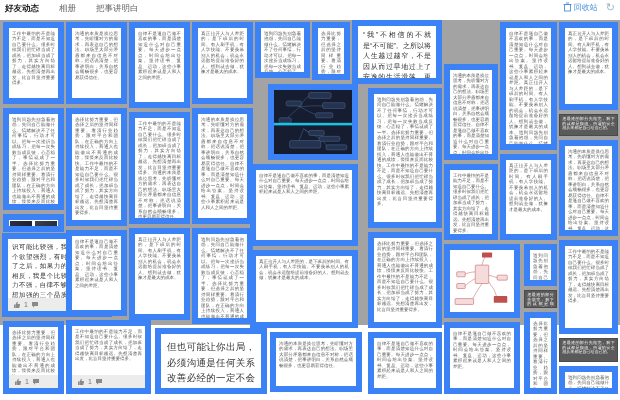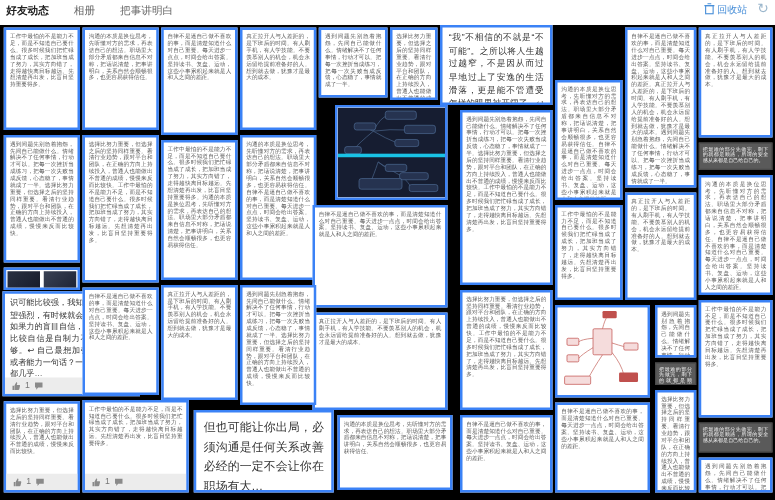--- a/index.html
+++ b/index.html
@@ -1,27 +1,27 @@
 <!DOCTYPE html>
 <html><head>
 <meta charset="utf-8">
 <style>
   html,body{margin:0;padding:0;background:#fff;width:620px;height:400px;overflow:hidden;
     font-family:"Liberation Sans",sans-serif;}
-  #app{position:relative;width:620px;height:400px;background:#000000;}
+  #app{position:relative;width:620px;height:325px;background:#a3a3a3;}
   
   #header{position:absolute;left:0;top:0;width:620px;height:20px;background:#fff;}
   .tabs{position:absolute;left:5px;top:3px;display:flex;gap:20px;}
   .tab{font-size:8.5px;color:#666;cursor:pointer;}
   .tab.active{color:#222;font-weight:bold;}
   .hdr-right{position:absolute;right:5px;top:2px;display:flex;align-items:center;gap:8px;}
   .recycle{display:flex;align-items:flex-start;gap:2px;color:#4a90d9;font-size:8px;}
   .refresh{color:#9ab6cc;font-size:11px;line-height:11px;}
   
-  .card{position:absolute;background:#fff;border:2px solid #3b82f6;box-sizing:border-box;
+  .card{position:absolute;background:#fff;border:6px solid #3b82f6;box-sizing:border-box;
     overflow:hidden;}
   .tiny{font-size:9px;line-height:11px;color:#585858;text-align:justify;
     transform:scale(0.5);transform-origin:0 0;width:200%;padding:5px 6px;box-sizing:border-box;
     word-break:break-all;}
   .quote-txt{font-size:7px;line-height:10.5px;color:#333;padding:4px 5px;text-align:justify;
     word-break:break-all;}
   .bigleft-txt{font-size:6.5px;line-height:9.5px;color:#333;padding:3px 4px 14px 4px;
     text-align:justify;word-break:break-all;}
   .bigbottom-txt{font-size:9.5px;line-height:15.5px;color:#333;padding:5px 6px;
     text-align:justify;word-break:break-all;}

